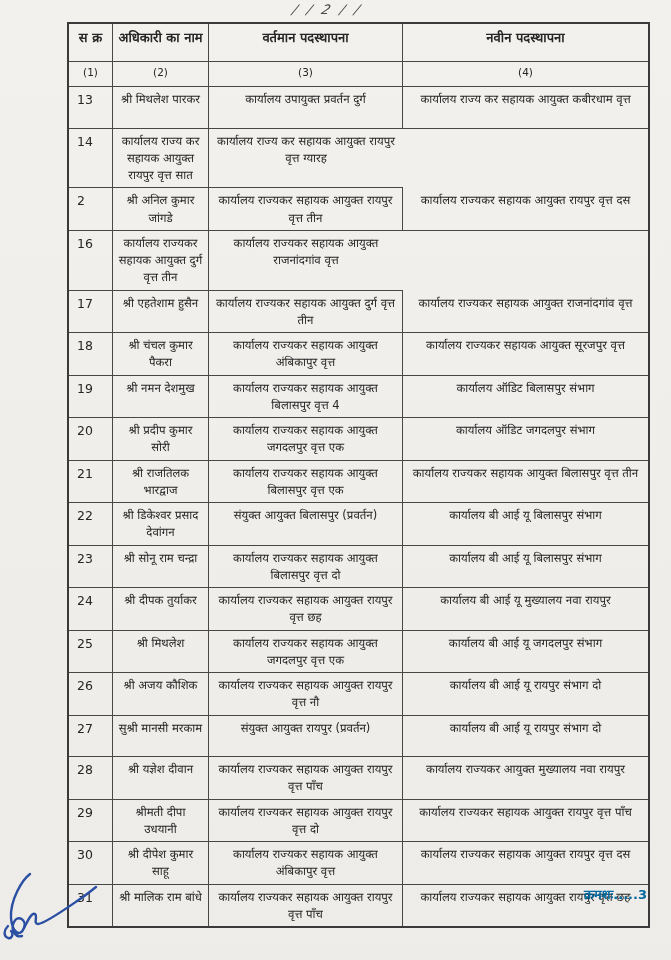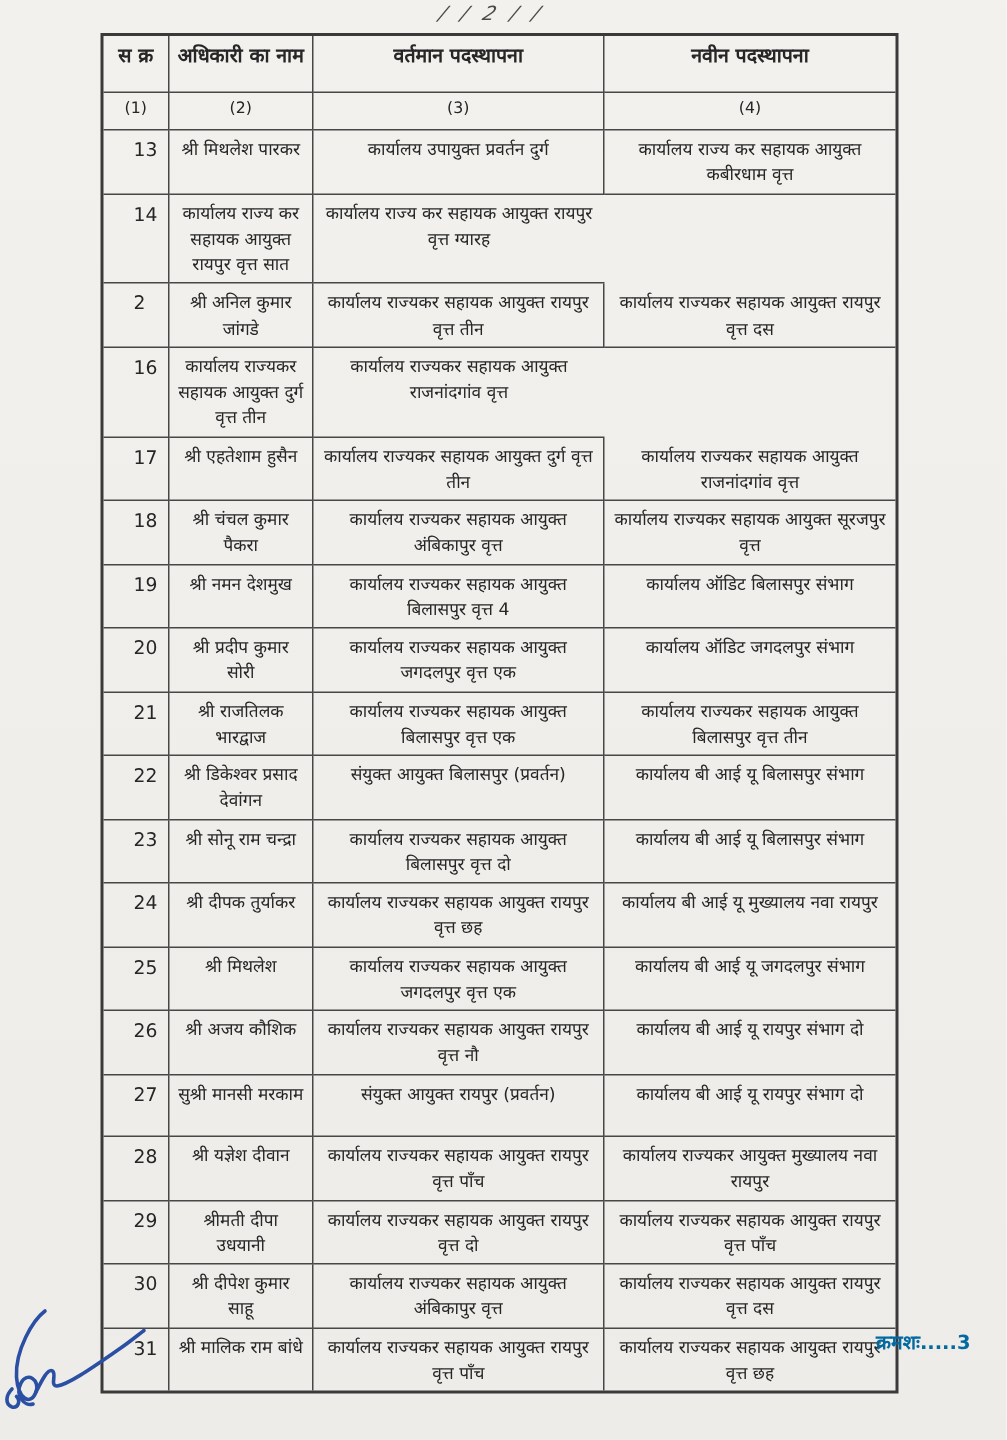--- a/index.html
+++ b/index.html
@@ -21,38 +21,38 @@
     font-style: italic;
     letter-spacing: 3px;
     transform: skewX(-18deg);
     white-space: pre;
   }
 
   .doc-table {
     position: absolute;
     left: 67px;
     top: 22px;
-    width: 532px;
+    width: 583px;
     border: 2px solid #3a3a3a;
     background: transparent;
   }
 
   .tr { display: grid; grid-template-columns: 44px 96px 194px 1fr; }
   .tr .td { border-right: 1.3px solid #474747; border-bottom: 1.3px solid #474747; }
   .tr .td:last-child { border-right: none; }
   .tr:last-child .td { border-bottom: none; }
 
   .td {
     padding: 4px 5px 3px 5px;
     font-size: 11.5px;
     line-height: 1.5;
     text-align: center;
     display: block;
   }
-  .td.c1 { text-align: left; padding-left: 20px; font-size: 12.5px; }
+  .td.c1 { text-align: left; padding-left: 8px; font-size: 12.5px; }
 
   .tr.header-row .td {
     font-weight: bold;
     font-size: 13px;
     line-height: 1.35;
     min-height: 38px;
     padding-top: 5px;
   }
   .tr.header-row .td.c1 { text-align: center; padding-left: 5px; }
 

